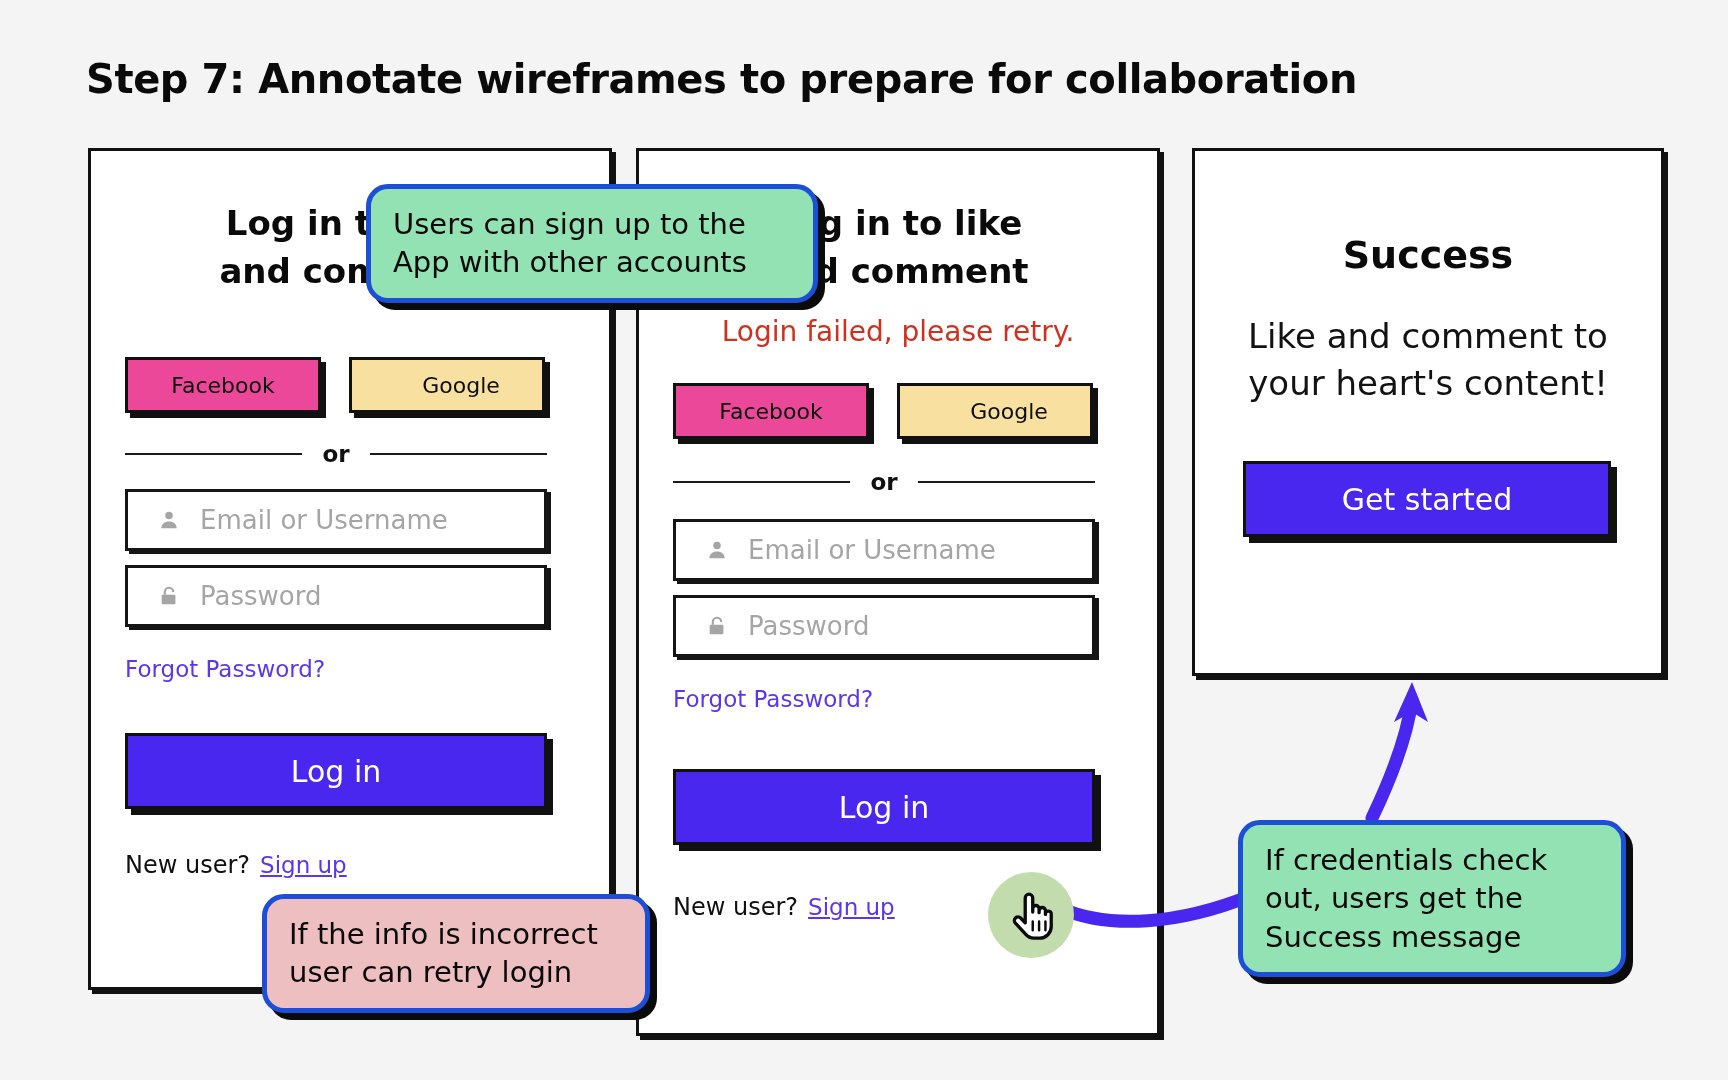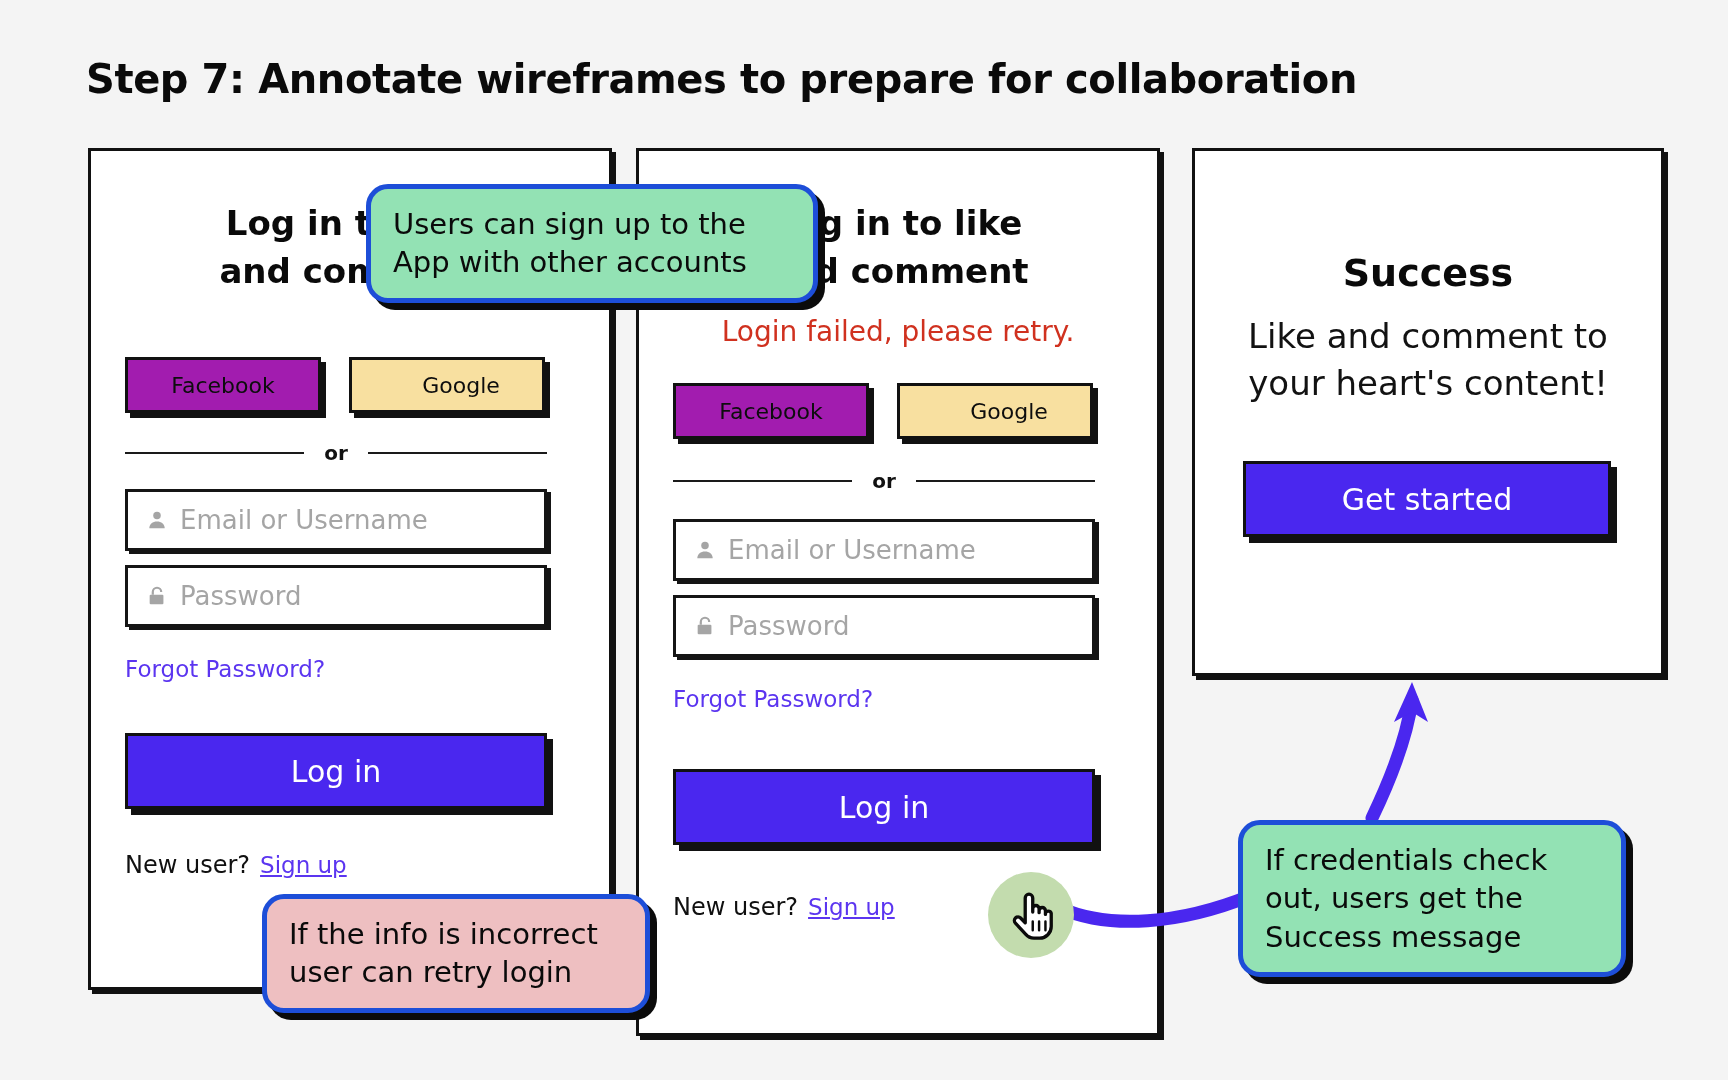--- a/index.html
+++ b/index.html
@@ -63,39 +63,39 @@
   .social-btn {
     flex: 0 0 auto;
     width: 196px; height: 56px;
     border: 3px solid #111111;
     box-shadow: 5px 5px 0 #111111;
     display: flex; align-items: center; justify-content: center;
     font-family: "DejaVu Sans", sans-serif;
     font-size: 22px;
     color: #0d0d0d;
   }
-  .fb { background: #a21caf; }
+  .fb { background: #ec4899; }
   .gg { background: #f8e0a0; padding-left: 28px; }
 
   
   .or-row {
     display: flex; align-items: center; gap: 20px;
     font-family: "DejaVu Sans", sans-serif;
-    font-size: 20px; font-weight: 700; color: #111;
+    font-size: 23px; font-weight: 700; color: #111;
   }
   .or-row .rule { flex: 1 1 auto; height: 2px; background: #1a1a1a; }
 
   
   .field {
     height: 62px;
     background: #ffffff;
     border: 3px solid #151515;
     box-shadow: 4px 3px 0 #151515;
-    display: flex; align-items: center; gap: 12px;
-    padding: 0 18px;
+    display: flex; align-items: center; gap: 20px;
+    padding: 0 30px;
   }
   .field + .field { margin-top: 14px; }
   .field .ph {
     font-family: "DejaVu Sans", sans-serif;
     font-size: 26px;
     color: #a5a5a5;
   }
   .fi { width: 22px; height: 24px; flex: 0 0 auto; display:block; }
 
   
@@ -253,21 +253,21 @@
 
     <div class="cta" style="position:absolute;left:34px;top:618px;width:422px;">Log in</div>
 
     <div class="newuser" style="position:absolute;left:34px;top:742px;">
       <span>New user?</span>
       <a class="link-purple link-underline">Sign up</a>
     </div>
   </div>
 
   <div class="card" id="card-success">
-    <div class="wf-heading" style="position:absolute;left:0;top:96px;width:100%;font-size:38px;">Success</div>
+    <div class="wf-heading" style="position:absolute;left:0;top:78px;width:100%;font-size:38px;">Success</div>
     <div class="wf-sub" style="position:absolute;left:0;top:162px;width:100%;">
       <div>Like and comment to</div>
       <div>your heart's content!</div>
     </div>
     <div class="cta" style="position:absolute;left:48px;top:310px;width:368px;">Get started</div>
   </div>
 
   <svg id="arrow-layer">
     <path d="M1060 908 C 1110 930, 1180 924, 1250 896" fill="none" stroke="#4a27ef" stroke-width="13" stroke-linecap="round"></path>
     <path d="M1372 818 C 1395 770, 1408 730, 1412 700" fill="none" stroke="#4a27ef" stroke-width="13" stroke-linecap="round"></path>

